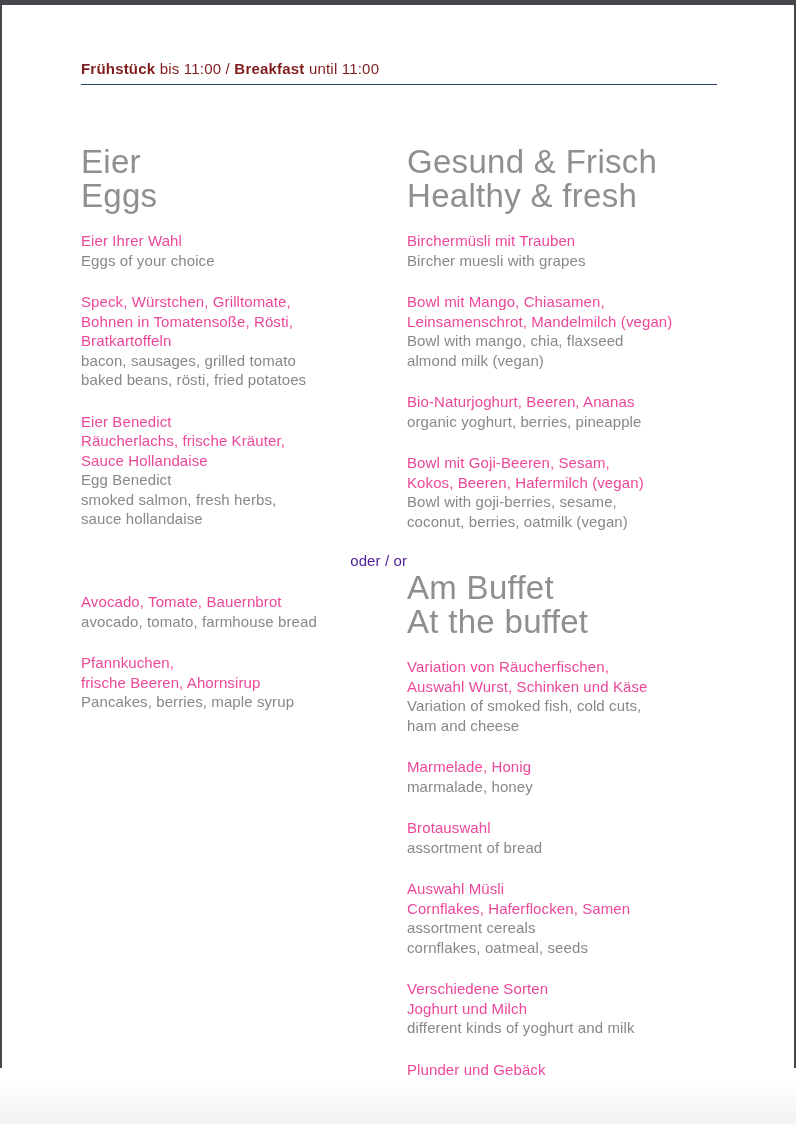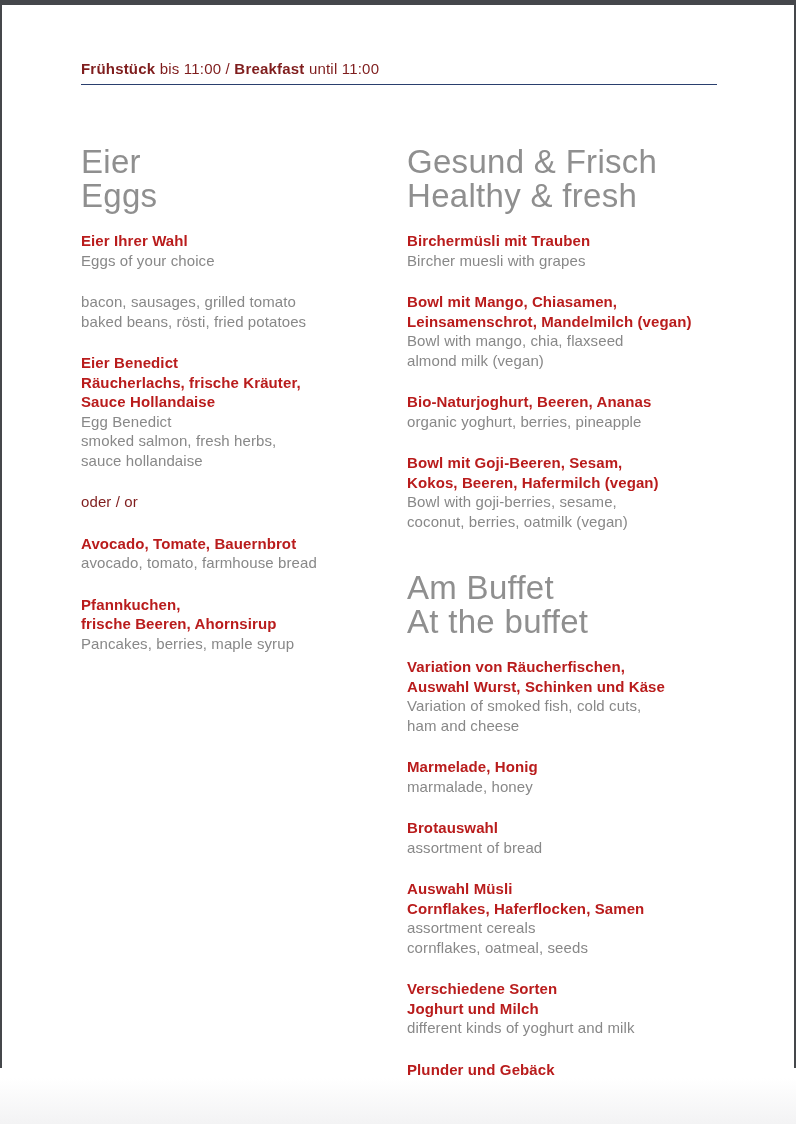--- a/index.html
+++ b/index.html
@@ -66,36 +66,36 @@
     font-weight: 400;
     color: #8f8f8f;
     letter-spacing: 0.3px;
     margin: 0 0 18px 0;
     white-space: pre-line;
   }
 
   
   .item { margin-bottom: 22px; }
   .item .de {
-    font-weight: 700;
-    color: #b91c1c;
+    font-weight: 400;
+    color: #ec4899;
     font-size: 15px;
     line-height: 19.5px;
     white-space: pre-line;
     letter-spacing: 0.1px;
   }
   .item .en {
     font-weight: 400;
     color: #888888;
     font-size: 15px;
     line-height: 19.5px;
     white-space: pre-line;
     letter-spacing: 0.1px;
   }
-  .item.note .en { color: #7f1d1d; }
+  .item.note .en { color: #4c1d95; text-align: right; }
 </style>
 </head>
 <body>
 
 <div class="viewport">
   <div class="page-frame">
 
     <div class="menu-header">
       <span class="hb">Frühstück</span><span> bis 11:00 / </span><span class="hb">Breakfast</span><span> until 11:00</span>
     </div>
@@ -106,20 +106,23 @@
       <div class="col-left">
         <div class="section">
           <h2 class="section-heading"><span>Eier</span><br><span>Eggs</span></h2>
 
           <div class="item">
             <div class="de">Eier Ihrer Wahl</div>
             <div class="en">Eggs of your choice</div>
           </div>
 
           <div class="item">
+            <div class="de">Speck, Würstchen, Grilltomate,
+Bohnen in Tomatensoße, Rösti,
+Bratkartoffeln</div>
             <div class="en">bacon, sausages, grilled tomato
 baked beans, rösti, fried potatoes</div>
           </div>
 
           <div class="item">
             <div class="de">Eier Benedict
 Räucherlachs, frische Kräuter,
 Sauce Hollandaise</div>
             <div class="en">Egg Benedict
 smoked salmon, fresh herbs,

